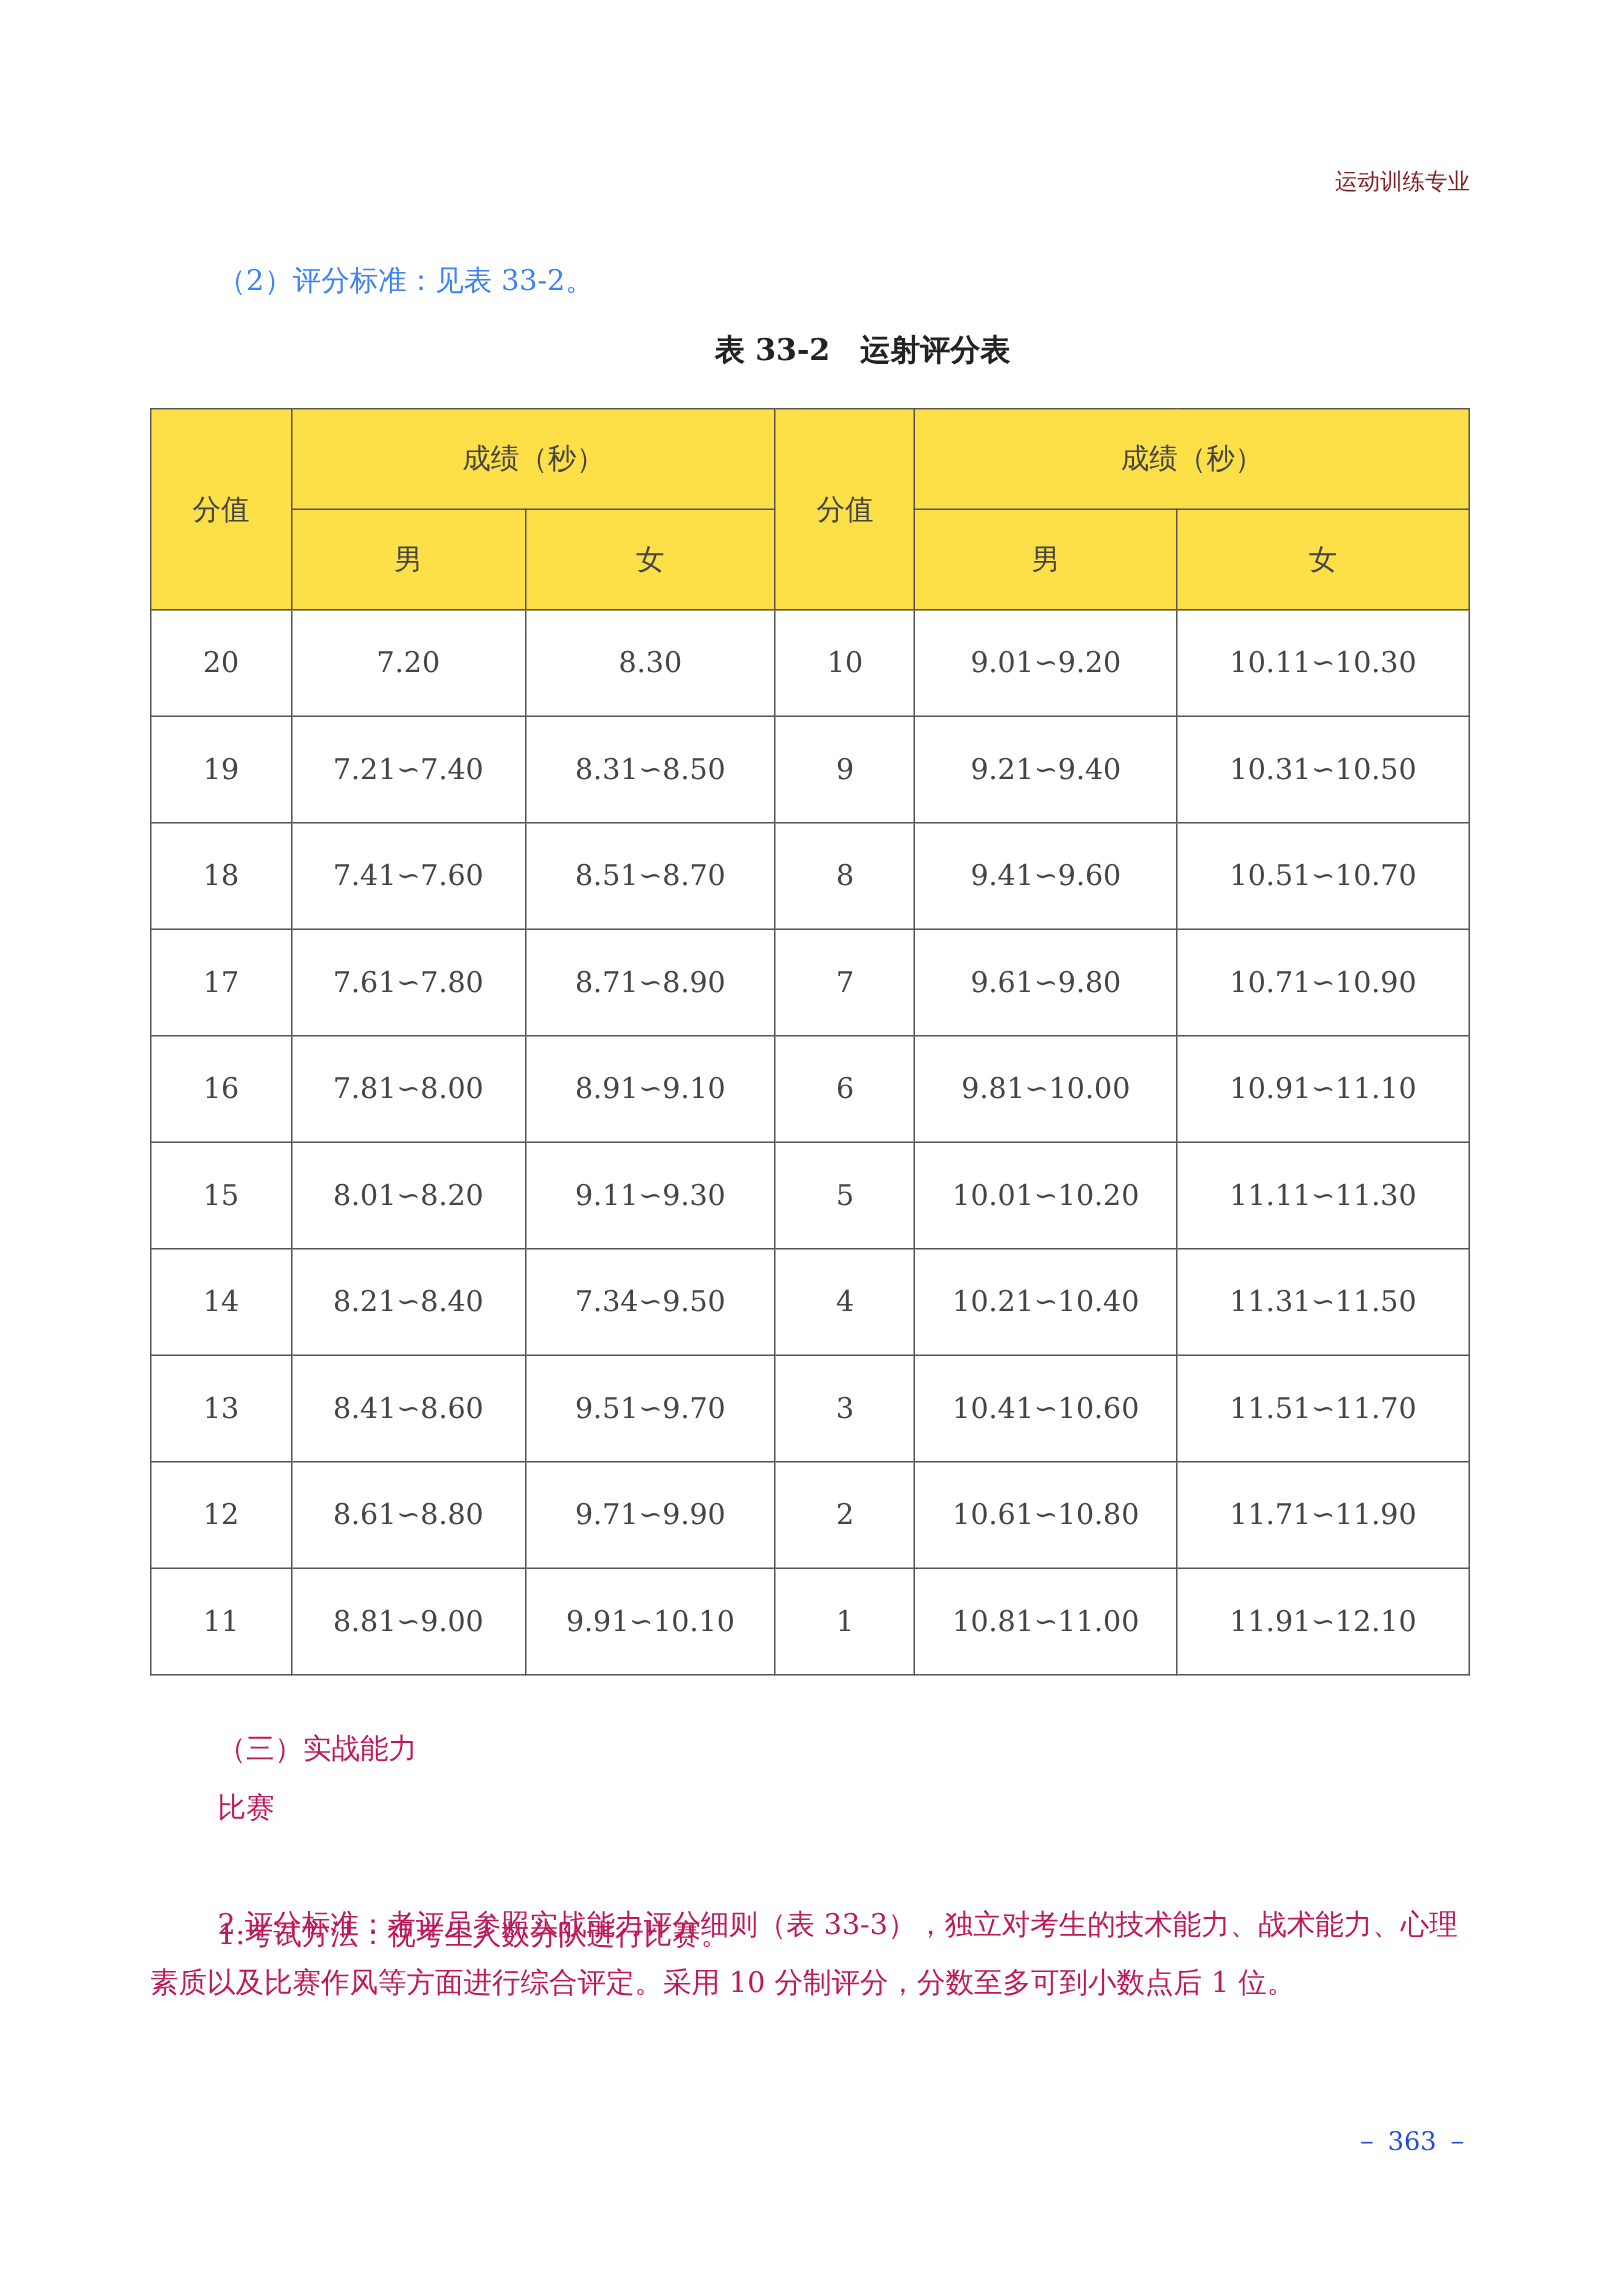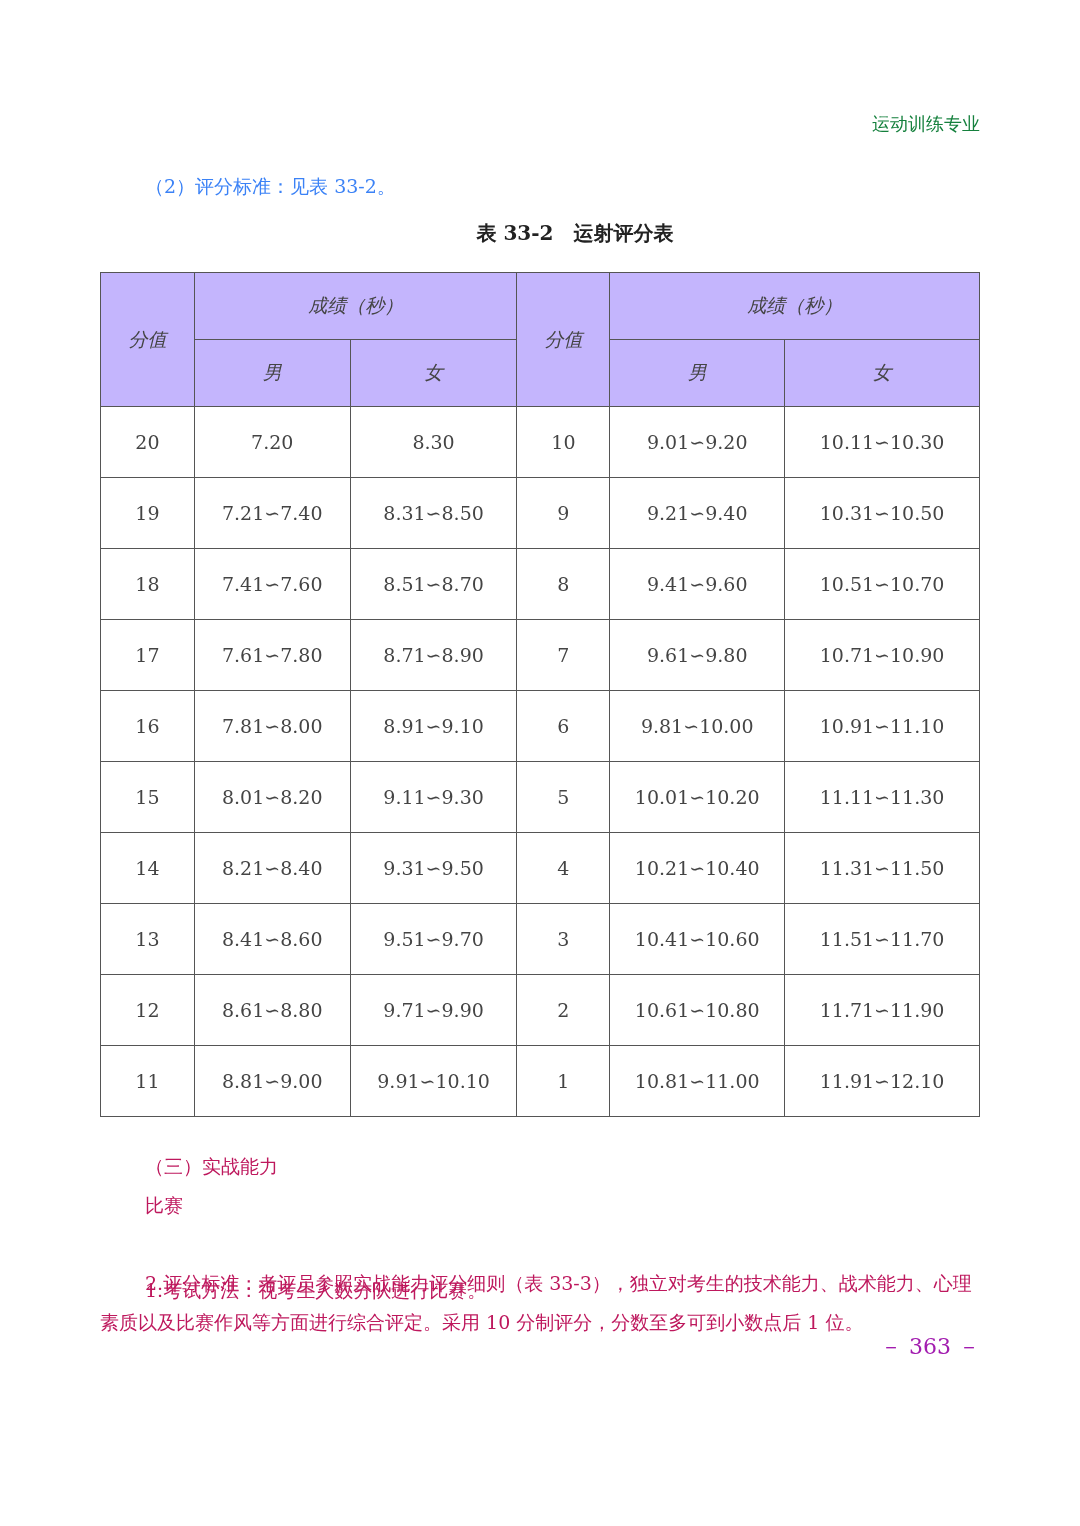--- a/index.html
+++ b/index.html
@@ -1,35 +1,35 @@
 <!DOCTYPE html>
 <html><head>
 <meta charset="utf-8">
 <style>
   html, body { margin: 0; padding: 0; }
   body {
     width: 1080px; height: 1526px; background: #ffffff; position: relative;
     font-family: "DejaVu Serif", "Liberation Serif", serif; color: #3a3a3a;
     overflow: hidden;
   }
-  .header-right { position: absolute; right: 100px; top: 112px; font-size: 18px; color: #15803d; }
+  .header-right { position: absolute; right: 100px; top: 112px; font-size: 15px; color: #7f1d1d; }
   .p { position: absolute; font-size: 19px; color: #3b82f6; white-space: nowrap; }
   .caption { position: absolute; left: 0; width: 1080px; top: 220px; text-align: center; font-size: 20px; font-weight: bold; color: #222; margin-left: 35px; }
   table.score {
     position: absolute; left: 100px; top: 272px; width: 880px; border-collapse: collapse;
     font-size: 19px; color: #444;
   }
   table.score td, table.score th {
     border: 1.5px solid #555; text-align: center; vertical-align: middle; font-weight: normal; padding: 0;
   }
-  table.score th { background: #c4b5fd; height: 66px; font-style: italic; }
+  table.score th { background: #fde047; height: 66px; }
   table.score td { height: 70px; }
   .para { position: absolute; left: 100px; width: 880px; font-size: 19px; line-height: 39px; color: #be185d; }
   .indent { text-indent: 45px; }
-  .page-num { position: absolute; right: 100px; top: 1332px; font-size: 22px; color: #a21caf; }
+  .page-num { position: absolute; right: 100px; top: 1416px; font-size: 17px; color: #1d4ed8; }
 </style>
 </head>
 <body>
 
 <div class="header-right">运动训练专业</div>
 
 <div class="p" style="left:145px; top:174px;">（2）评分标准：见表 33-2。</div>
 
 <div class="caption">表 33-2　运射评分表</div>
 
@@ -101,21 +101,21 @@
         <td>15</td>
         <td>8.01∽8.20</td>
         <td>9.11∽9.30</td>
         <td>5</td>
         <td>10.01∽10.20</td>
         <td>11.11∽11.30</td>
       </tr>
       <tr>
         <td>14</td>
         <td>8.21∽8.40</td>
-        <td>9.31∽9.50</td>
+        <td>7.34∽9.50</td>
         <td>4</td>
         <td>10.21∽10.40</td>
         <td>11.31∽11.50</td>
       </tr>
       <tr>
         <td>13</td>
         <td>8.41∽8.60</td>
         <td>9.51∽9.70</td>
         <td>3</td>
         <td>10.41∽10.60</td>

